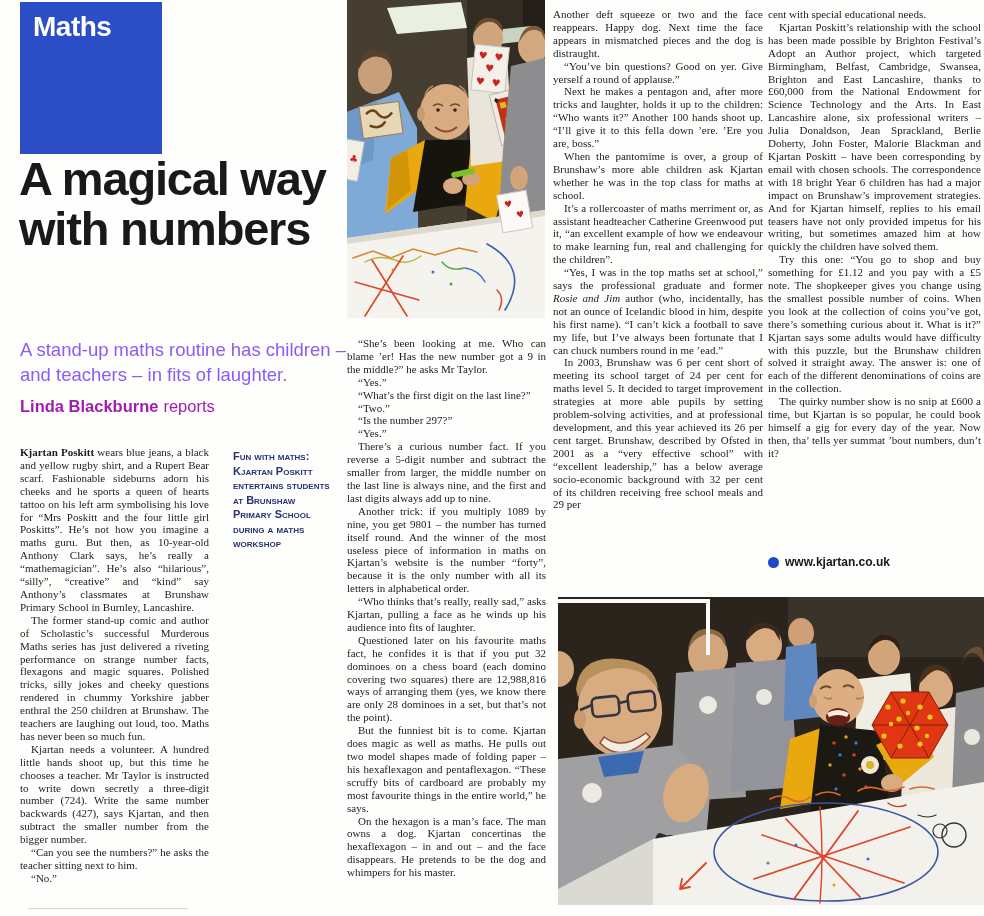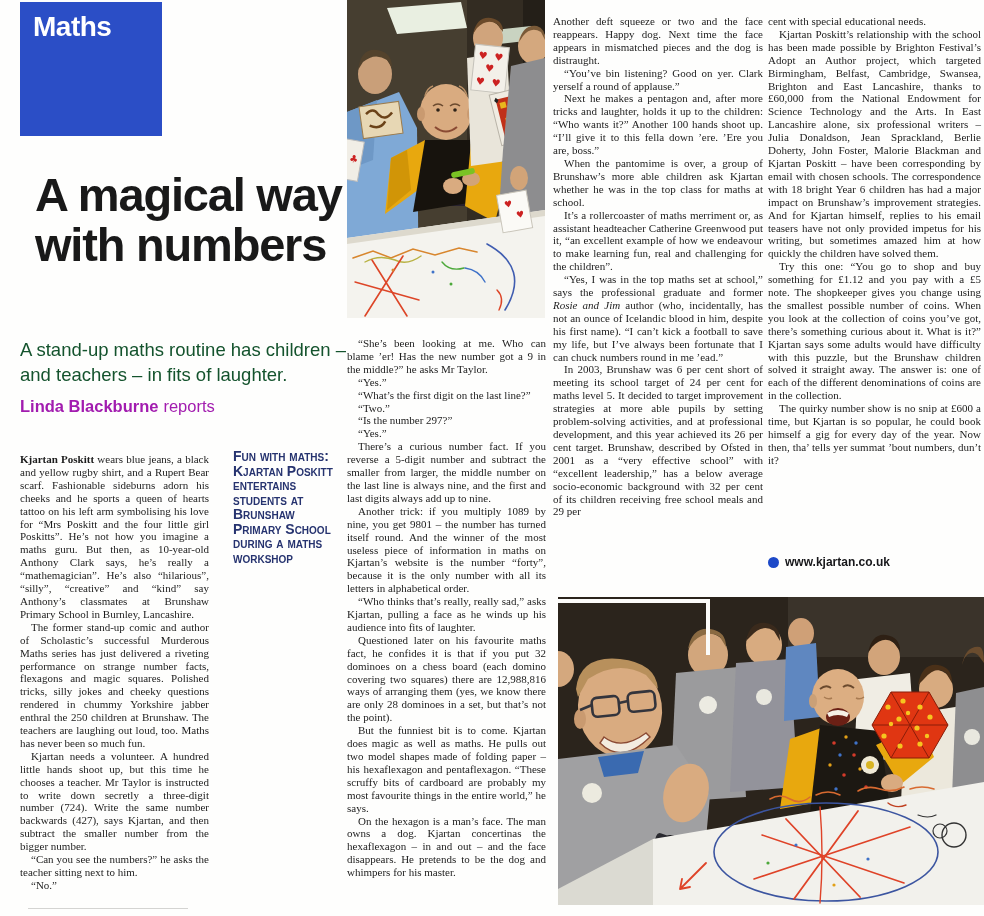--- a/index.html
+++ b/index.html
@@ -1,69 +1,69 @@
 <!DOCTYPE html>
 <html><head>
 <meta charset="utf-8">
 <style>
   html,body { margin:0; padding:0; background:#ffffff; }
   .page {
     position:relative; width:984px; height:916px; background:#fefefd;
     font-family:"Liberation Serif", serif; color:#1f1f1f; overflow:hidden;
   }
   
-  .kicker-box { position:absolute; left:20px; top:2px; width:142px; height:134px; background:#2b4ec6; }
+  .kicker-box { position:absolute; left:20px; top:2px; width:142px; height:152px; background:#2b4ec6; }
   .kicker-label { color:#ffffff; font-family:"Liberation Sans",sans-serif; font-weight:bold; font-size:28px; padding:9px 0 0 13px; letter-spacing:-0.5px; }
   
   .headline {
     position:absolute; left:19px; top:154px; width:318px;
     font-family:"Liberation Sans",sans-serif; font-weight:bold;
     font-size:47px; line-height:1.07; letter-spacing:-1.2px; color:#191919;
   }
   .standfirst {
     position:absolute; left:20px; top:338px; width:332px;
-    font-family:"Liberation Sans",sans-serif; font-size:18.5px; line-height:1.35; color:#14532d;
+    font-family:"Liberation Sans",sans-serif; font-size:18.5px; line-height:1.35; color:#8b5cf6;
   }
   .byline { position:absolute; left:20px; top:397px; font-family:"Liberation Sans",sans-serif; font-size:16.5px; color:#a21caf; }
   .byline .rest { font-weight:normal; margin-left:0.3em; }
   
   .col { position:absolute; text-align:justify; font-size:11px; line-height:12.9px; color:#1c1c1c; }
   .col p { margin:0; text-indent:11px; }
-  .col p.noind { text-indent:0;margin-top:7px; }
+  .col p.noind { text-indent:0; }
   #col1 { left:20px;  top:446px; width:189px; }
   #col2 { left:347px; top:337px; width:199px; }
   #col3 { left:553px; top:8px;   width:210px; }
   #col4 { left:768px; top:8px;   width:213px; }
   .ital { font-style:italic; }
   
   .photo-caption {
     position:absolute; left:233px; top:449px; width:104px;
     font-family:"Liberation Sans",sans-serif; font-weight:bold;
-    font-variant:small-caps; font-size:14px; line-height:14.5px; color:#26336f;
+    font-variant:small-caps; font-size:11px; line-height:14.5px; color:#26336f;
   }
   
   .photo { position:absolute; overflow:hidden; z-index:2; background:#2a241c; }
   #top-photo    { left:347px; top:0;     width:198px; height:318px; }
   #bottom-photo { left:558px; top:597px; width:426px; height:308px; }
   .photo svg { display:block; }
   
   .weblink { position:absolute; left:768px; top:555px; display:flex; align-items:center; font-family:"Liberation Sans",sans-serif; font-weight:bold; font-size:12px; color:#17171a; z-index:3; }
   .weblink .dot { width:11px; height:11px; border-radius:50%; background:#1d49c8; margin-right:6px; }
   .scan-edge-line { position:absolute; left:28px; top:908px; width:160px; height:1px; background:#d4d4d2; }
 </style>
 </head>
 <body>
 
 <div class="page">
 
   <div class="kicker-box">
     <div class="kicker-label">Maths</div>
   </div>
 
-  <h1 class="headline" style="margin:16px;">A magical way with numbers</h1>
+  <h1 class="headline" style="margin:0;">A magical way with numbers</h1>
   <div class="standfirst">A stand-up maths routine has children – and teachers – in fits of laughter.</div>
   <div class="byline">
     <b>Linda Blackburne</b><span class="rest">reports</span>
   </div>
 
   <div class="photo-caption">Fun with maths: Kjartan Poskitt entertains students at Brunshaw Primary School during a maths workshop</div>
 
   <div class="col" id="col1">
     <p class="noind"><b>Kjartan Poskitt</b><span> wears blue jeans, a black and yellow rugby shirt, and a Rupert Bear scarf. Fashionable sideburns adorn his cheeks and he sports a queen of hearts tattoo on his left arm symbolising his love for “Mrs Poskitt and the four little girl Poskitts”. He’s not how you imagine a maths guru. But then, as 10-year-old Anthony Clark says, he’s really a “mathemagician”. He’s also “hilarious”, “silly”, “creative” and “kind” say Anthony’s classmates at Brunshaw Primary School in Burnley, Lancashire.</span></p>
     <p>The former stand-up comic and author of Scholastic’s successful Murderous Maths series has just delivered a riveting performance on strange number facts, flexagons and magic squares. Polished tricks, silly jokes and cheeky questions rendered in chummy Yorkshire jabber enthral the 250 children at Brunshaw. The teachers are laughing out loud, too. Maths has never been so much fun.</p>
@@ -82,21 +82,21 @@
     <p>There’s a curious number fact. If you reverse a 5-digit number and subtract the smaller from larger, the middle number on the last line is always nine, and the first and last digits always add up to nine.</p>
     <p>Another trick: if you multiply 1089 by nine, you get 9801 – the number has turned itself round. And the winner of the most useless piece of information in maths on Kjartan’s website is the number “forty”, because it is the only number with all its letters in alphabetical order.</p>
     <p>“Who thinks that’s really, really sad,” asks Kjartan, pulling a face as he winds up his audience into fits of laughter.</p>
     <p>Questioned later on his favourite maths fact, he confides it is that if you put 32 dominoes on a chess board (each domino covering two squares) there are 12,988,816 ways of arranging them (yes, we know there are only 28 dominoes in a set, but that’s not the point).</p>
     <p>But the funniest bit is to come. Kjartan does magic as well as maths. He pulls out two model shapes made of folding paper – his hexaflexagon and pentaflexagon. “These scruffy bits of cardboard are probably my most favourite things in the entire world,” he says.</p>
     <p>On the hexagon is a man’s face. The man owns a dog. Kjartan concertinas the hexaflexagon – in and out – and the face disappears. He pretends to be the dog and whimpers for his master.</p>
   </div>
 
   <div class="col" id="col3">
     <p class="noind">Another deft squeeze or two and the face reappears. Happy dog. Next time the face appears in mismatched pieces and the dog is distraught.</p>
-    <p>“You’ve bin listening? Good on yer. Clark yerself a round of applause.”</p>
+    <p>“You’ve bin questions? Good on yer. Give yerself a round of applause.”</p>
     <p>Next he makes a pentagon and, after more tricks and laughter, holds it up to the children: “Who wants it?” Another 100 hands shoot up. “I’ll give it to this fella down ’ere. ’Ere you are, boss.”</p>
     <p>When the pantomime is over, a group of Brunshaw’s more able children ask Kjartan whether he was in the top class for maths at school.</p>
     <p>It’s a rollercoaster of maths merriment or, as assistant headteacher Catherine Greenwood put it, “an excellent example of how we endeavour to make learning fun, real and challenging for the children”.</p>
     <p><span>“Yes, I was in the top maths set at school,” says the professional graduate and former </span><span class="ital">Rosie and Jim</span><span> author (who, incidentally, has not an ounce of Icelandic blood in him, despite his first name). “I can’t kick a football to save my life, but I’ve always been fortunate that I can chuck numbers round in me ’ead.”</span></p>
     <p>In 2003, Brunshaw was 6 per cent short of meeting its school target of 24 per cent for maths level 5. It decided to target improvement strategies at more able pupils by setting problem-solving activities, and at professional development, and this year achieved its 26 per cent target. Brunshaw, described by Ofsted in 2001 as a “very effective school” with “excellent leadership,” has a below average socio-economic background with 32 per cent of its children receiving free school meals and 29 per</p>
   </div>
 
   <div class="col" id="col4">
     <p class="noind">cent with special educational needs.</p>
     <p>Kjartan Poskitt’s relationship with the school has been made possible by Brighton Festival’s Adopt an Author project, which targeted Birmingham, Belfast, Cambridge, Swansea, Brighton and East Lancashire, thanks to £60,000 from the National Endowment for Science Technology and the Arts. In East Lancashire alone, six professional writers – Julia Donaldson, Jean Sprackland, Berlie Doherty, John Foster, Malorie Blackman and Kjartan Poskitt – have been corresponding by email with chosen schools. The correspondence with 18 bright Year 6 children has had a major impact on Brunshaw’s improvement strategies. And for Kjartan himself, replies to his email teasers have not only provided impetus for his writing, but sometimes amazed him at how quickly the children have solved them.</p>

